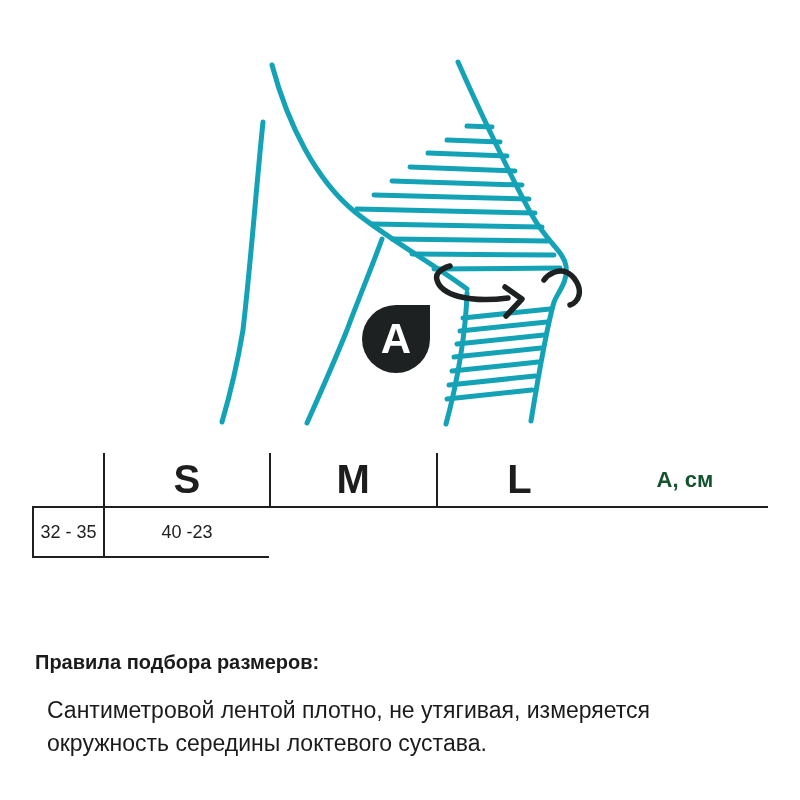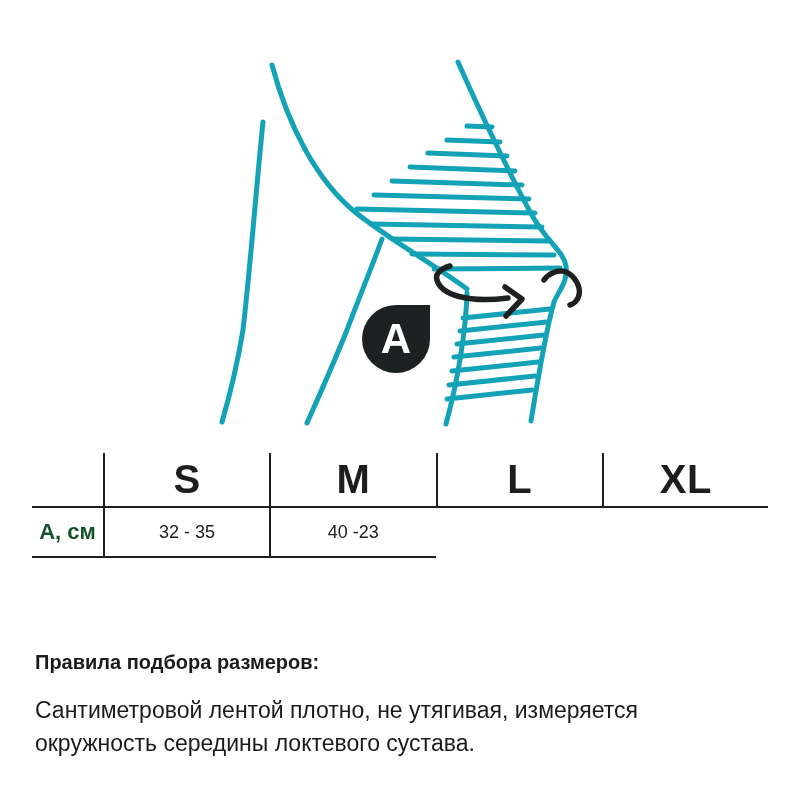--- a/index.html
+++ b/index.html
@@ -31,21 +31,21 @@
     font-size:22px;font-weight:bold;color:#14532d;
   }
   .size-table .val{font-size:18px;color:#212121;}
 
   
   .instructions{position:absolute;left:35px;top:648px;width:660px;}
   .instructions .heading{
     font-size:20px;font-weight:bold;color:#1b1b1b;line-height:28px;margin:0 0 18px 0;
   }
   .instructions .body{
-    font-size:23px;color:#1b1b1b;line-height:33px;margin:0;max-width:625px;
+    font-size:23px;color:#1b1b1b;line-height:33px;margin:12px;max-width:625px;
   }
 </style>
 </head>
 <body>
 
 <div class="figure">
   <svg viewBox="0 0 800 450" xmlns="http://www.w3.org/2000/svg">
 
     <g fill="none" stroke-width="5" stroke-linecap="round" stroke="#14a3b6">
 
@@ -96,21 +96,20 @@
     </g>
   </svg>
 </div>
 
 <div class="size-table">
 
   <div class="cell hrow"></div>
   <div class="cell hrow size-col col-header">S</div>
   <div class="cell hrow size-col col-header">M</div>
   <div class="cell hrow size-col col-header">L</div>
-  <div class="cell hrow size-col col-header">XL</div>
 
   <div class="cell drow row-label">А, см</div>
   <div class="cell drow size-col val">32 - 35</div>
   <div class="cell drow size-col val">40 -23</div>
 </div>
 
 <div class="instructions">
   <p class="heading">Правила подбора размеров:</p>
   <p class="body">Сантиметровой лентой плотно, не утягивая, измеряется окружность середины локтевого сустава.</p>
 </div>

